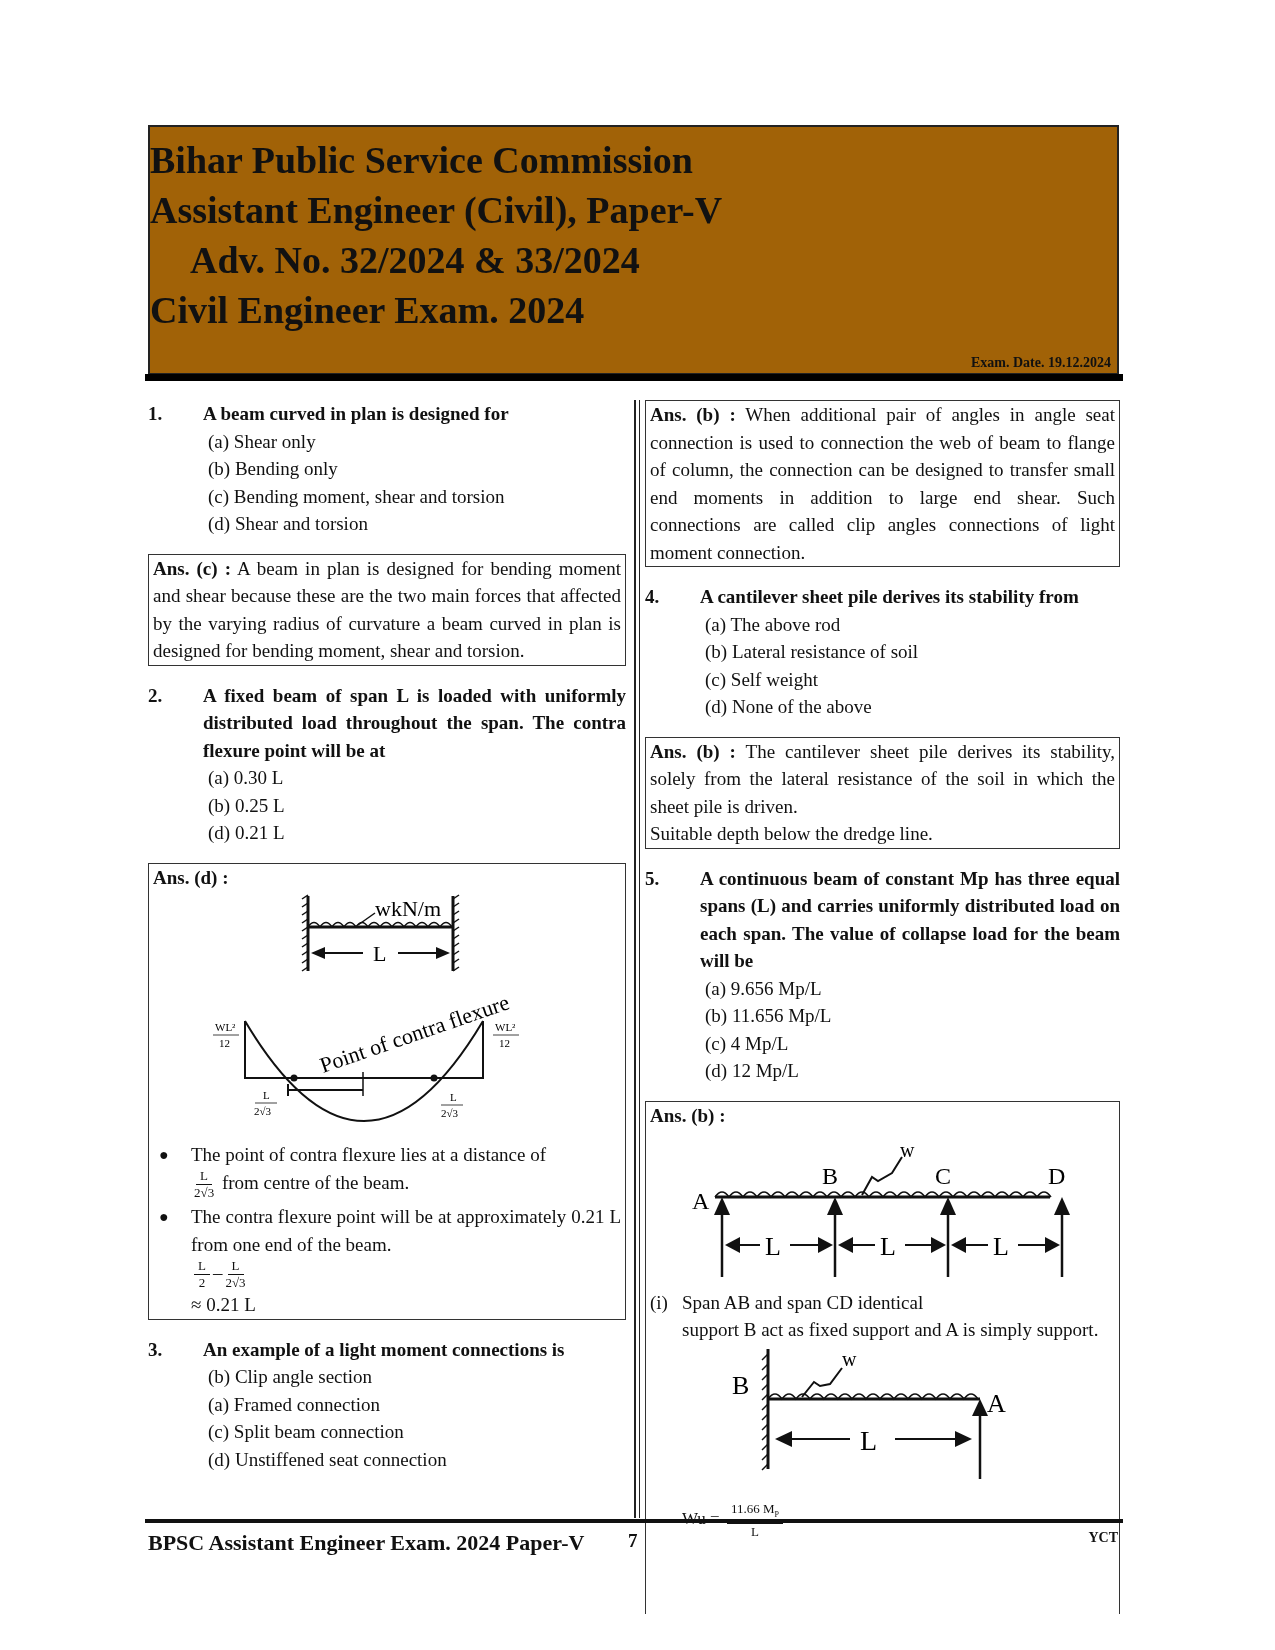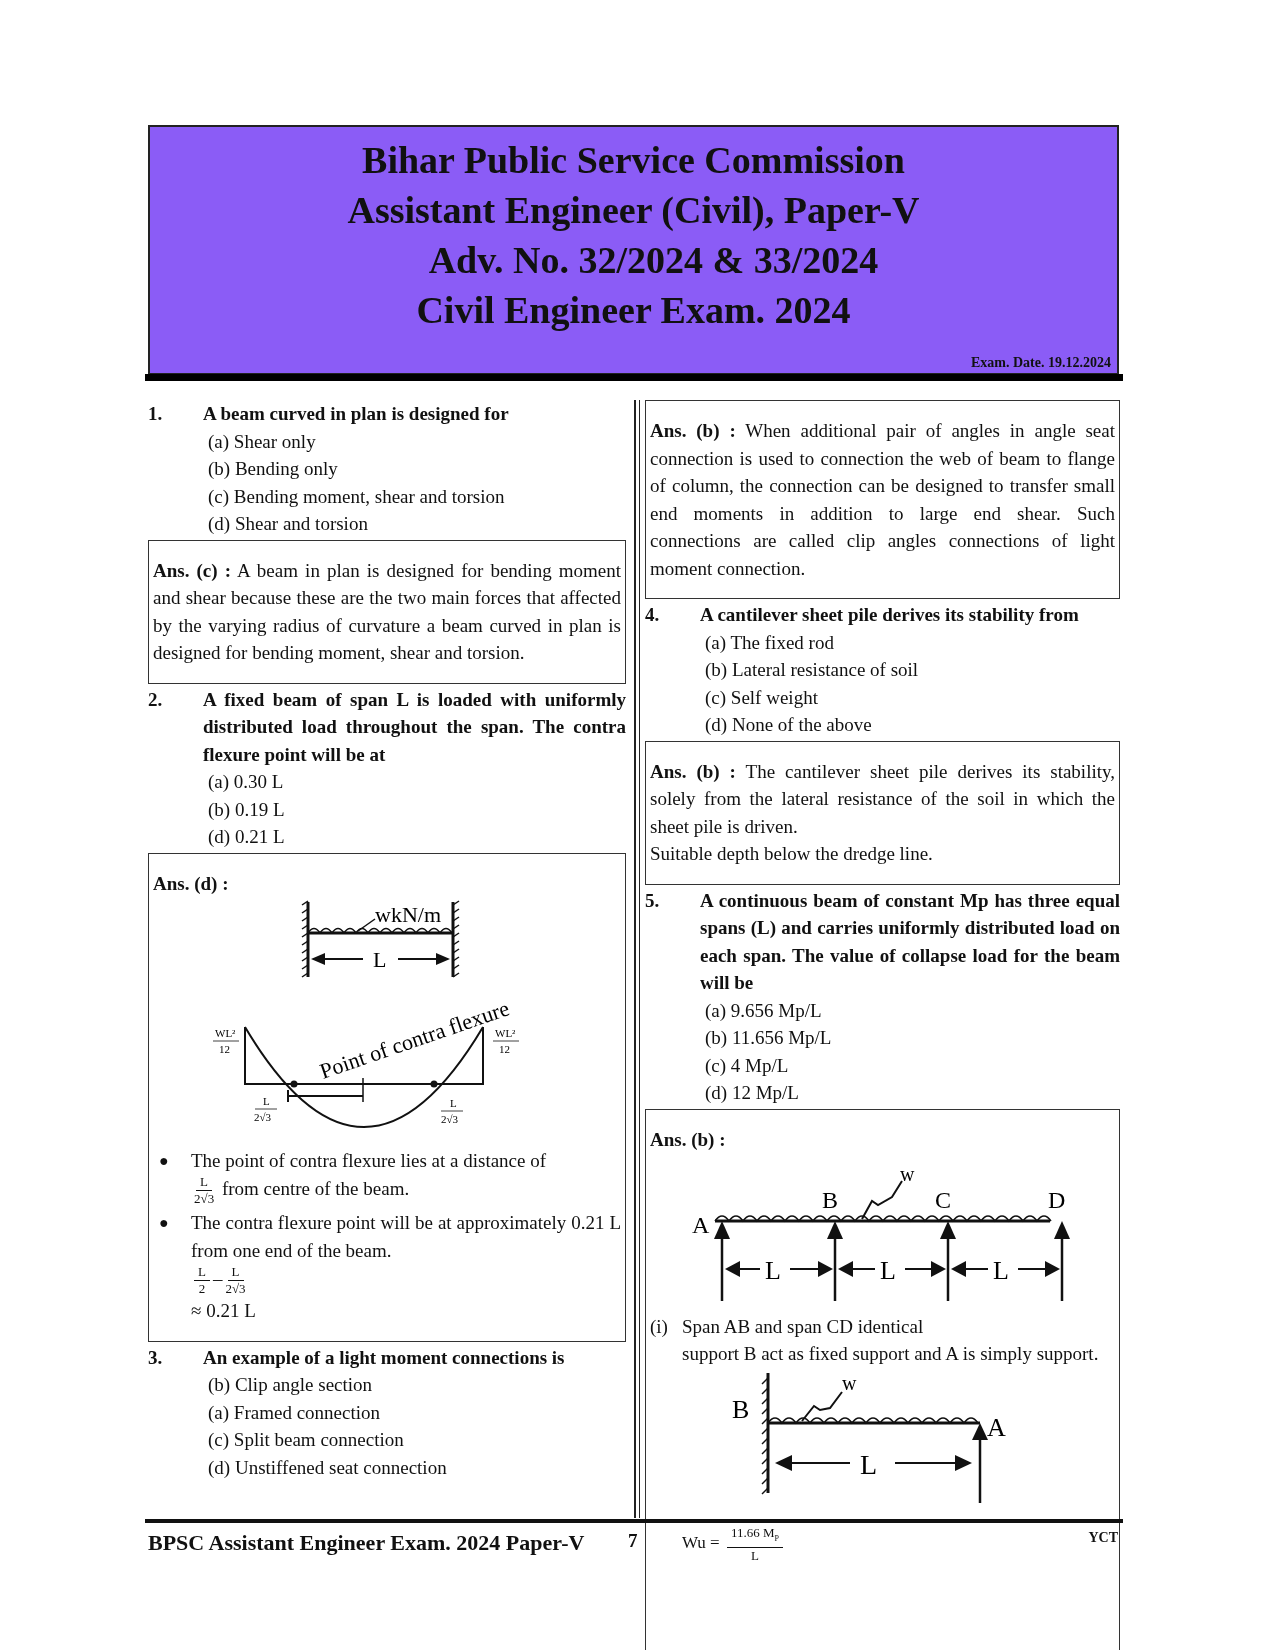--- a/index.html
+++ b/index.html
@@ -1,35 +1,35 @@
 <!DOCTYPE html>
 <html><head>
 <meta charset="utf-8">
 <style>
   html, body { margin:0; padding:0; background:#ffffff; }
   body { width:1275px; height:1650px; position:relative; overflow:hidden;
          font-family:"Liberation Serif", "DejaVu Serif", serif; color:#111; }
   .header-box { position:absolute; left:148px; top:125px; width:971px; height:250px;
-                background:#8b5cf6; border:2px solid #222; box-sizing:border-box; text-align:center; }
+                background:#a16207; border:2px solid #222; box-sizing:border-box; text-align:left; }
   .header-line { font-weight:bold; font-size:38px; line-height:50px; }
   .hl1 { margin-top:8px; }
   .hl3 { padding-left:40px; }
   .exam-date { position:absolute; right:6px; bottom:2px; font-weight:bold; font-size:14px; }
   .thick-rule { position:absolute; left:145px; top:374px; width:978px; height:7px; background:#000; }
   .col-div { position:absolute; left:634px; top:400px; width:2px; height:1118px; background:#222; }
   .col-div2 { position:absolute; left:639px; top:400px; width:1px; height:1118px; background:#222; }
   .col { position:absolute; font-size:19px; line-height:27.5px; }
   .col-left { left:148px; top:400px; width:478px; }
   .col-right { left:645px; top:400px; width:475px; }
   .q { display:flex; font-weight:bold; text-align:justify; }
   .q-num { width:55px; flex:none; }
   .q-text { flex:1; text-align:justify; text-align-last:left; }
   .opt { padding-left:60px; }
   .opt-r { padding-left:60px; }
-  .ans-box { border:1.5px solid #333; padding:16px 4px; text-align:justify; margin:2px 0; }
+  .ans-box { border:1.5px solid #333; padding:0 4px; text-align:justify; margin:16px 0; }
   .ans-label { font-weight:bold; }
   .bullet { display:flex; margin-top:2px; }
   .bullet-dot { width:32px; flex:none; font-size:16px; padding-left:6px; }
   .bullet-text { flex:1; text-align:justify; }
   .frac { display:inline-flex; flex-direction:column; align-items:center; vertical-align:middle; font-size:13px; line-height:16px; margin:0 3px; }
   .frac .num { border-bottom:1px solid #111; padding:0 4px; }
   .footer-rule { position:absolute; left:145px; top:1519px; width:978px; height:4px; background:#111; }
   .footer-left { position:absolute; left:148px; top:1530px; font-weight:bold; font-size:22px; }
   .footer-page { position:absolute; left:628px; top:1530px; font-weight:bold; font-size:19px; }
   .footer-right { position:absolute; right:157px; top:1530px; font-weight:bold; font-size:14px; }
@@ -61,21 +61,21 @@
   <div class="opt">(d)  Shear and torsion</div>
   <div class="ans-box">
     <span class="ans-label">Ans. (c) :</span><span> A beam in plan is designed for bending moment and shear because these are the two main forces that affected by the varying radius of curvature a beam curved in plan is designed for bending moment, shear and torsion.</span>
   </div>
 
   <div class="q">
     <span class="q-num">2.</span>
     <span class="q-text">A fixed beam of span L is loaded with uniformly distributed load throughout the span. The contra flexure point will be at</span>
   </div>
   <div class="opt">(a)  0.30 L</div>
-  <div class="opt">(b)  0.19 L</div>
+  <div class="opt">(b)  0.25 L</div>
   <div class="opt">(d)  0.21 L</div>
   <div class="ans-box" style="text-align:left;">
     <div class="ans-label">Ans. (d) :</div>
     <svg width="468" height="240" viewBox="0 0 468 240">
 
       <g stroke="#111" stroke-width="3">
         <line x1="155" y1="5" x2="155" y2="80"></line>
         <line x1="300" y1="5" x2="300" y2="80"></line>
       </g>
       <g stroke="#111" stroke-width="1.5">
@@ -170,21 +170,21 @@
 
 <div class="col col-right">
   <div class="ans-box" style="margin-top:0;">
     <span class="ans-label">Ans. (b) :</span><span> When additional pair of angles in angle seat connection is used to connection the web of beam to flange of column,  the connection can be designed to transfer small end moments in addition to large end shear. Such connections are called clip angles connections of light moment connection.</span>
   </div>
 
   <div class="q">
     <span class="q-num">4.</span>
     <span class="q-text">A cantilever sheet pile derives its stability from</span>
   </div>
-  <div class="opt-r">(a)  The fixed rod</div>
+  <div class="opt-r">(a)  The above rod</div>
   <div class="opt-r">(b)  Lateral resistance of soil</div>
   <div class="opt-r">(c)  Self weight</div>
   <div class="opt-r">(d)  None of the above</div>
   <div class="ans-box">
     <span class="ans-label">Ans. (b) :</span><span> The cantilever sheet pile derives its stability, solely from the lateral resistance of the soil in which the sheet pile is driven.</span>
     <div>Suitable depth below the dredge line.</div>
   </div>
 
   <div class="q">
     <span class="q-num">5.</span>

